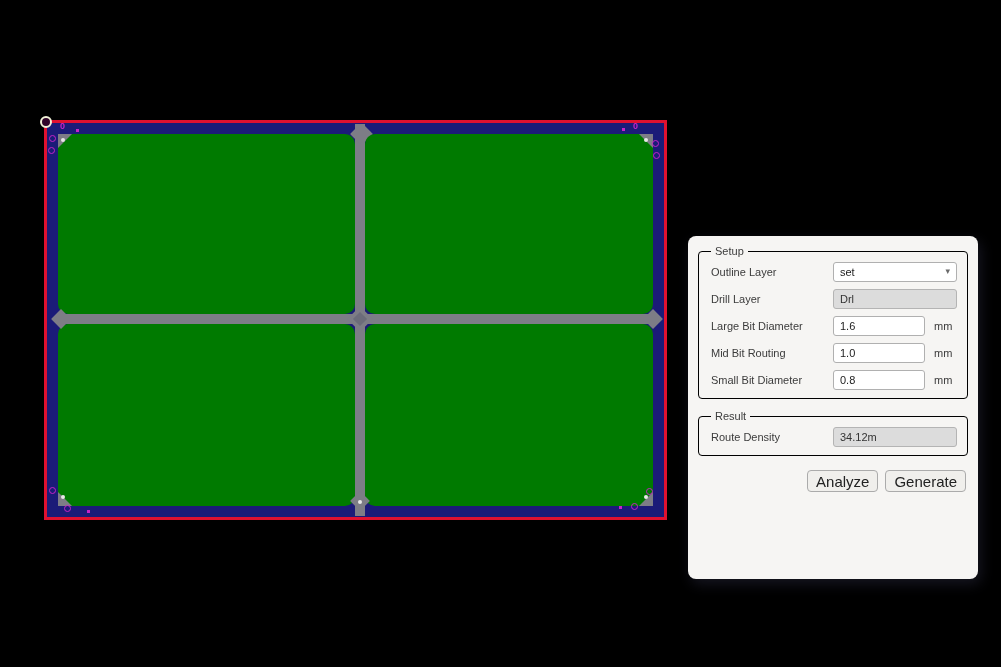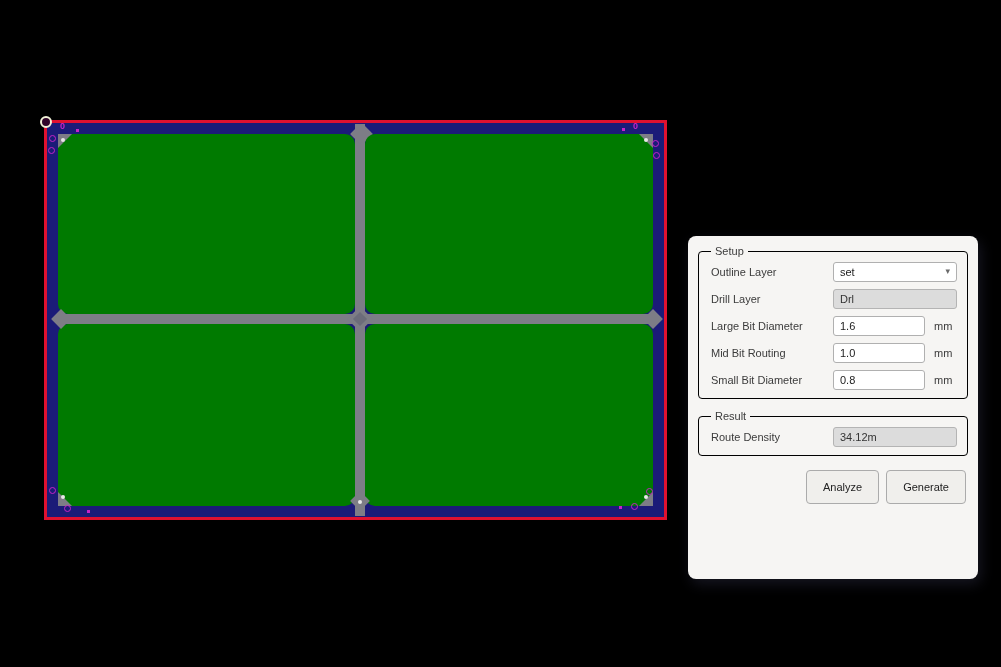--- a/index.html
+++ b/index.html
@@ -99,23 +99,23 @@
   }
   .num-input{
     width:92px;height:20px;box-sizing:border-box;background:#fff;
     border:1px solid #b0b0b0;border-radius:3px;padding:0 6px;
     font-size:11px;color:#222;font-family:"Liberation Sans","DejaVu Sans",sans-serif;
     outline:none;
   }
   .unit{font-size:11px;color:#3b3b3b;margin-left:9px;}
   .btn-row{display:flex;justify-content:flex-end;gap:7px;padding:3px 2px 0 0;}
   .btn{
-    min-width:46px;height:34px;box-sizing:border-box;
+    min-width:46px;height:22px;box-sizing:border-box;
     background:#f0efec;border:1px solid #ababab;border-radius:4px;
-    font-size:11px;color:#222;padding:0 16px;
+    font-size:15px;color:#222;padding:0 8px;
     display:flex;align-items:center;justify-content:center;cursor:default;
   }
 </style>
 </head>
 <body>
 
 <div id="pcb-canvas">
   <div class="panel-outline">
     <div class="bulge bulge-top" style="position:absolute;left:309px;top:4px;"></div>
   </div>

